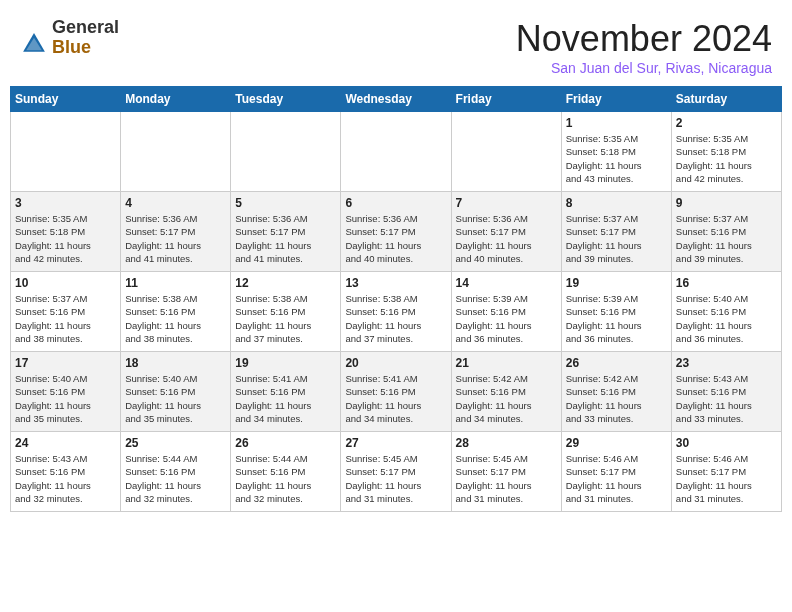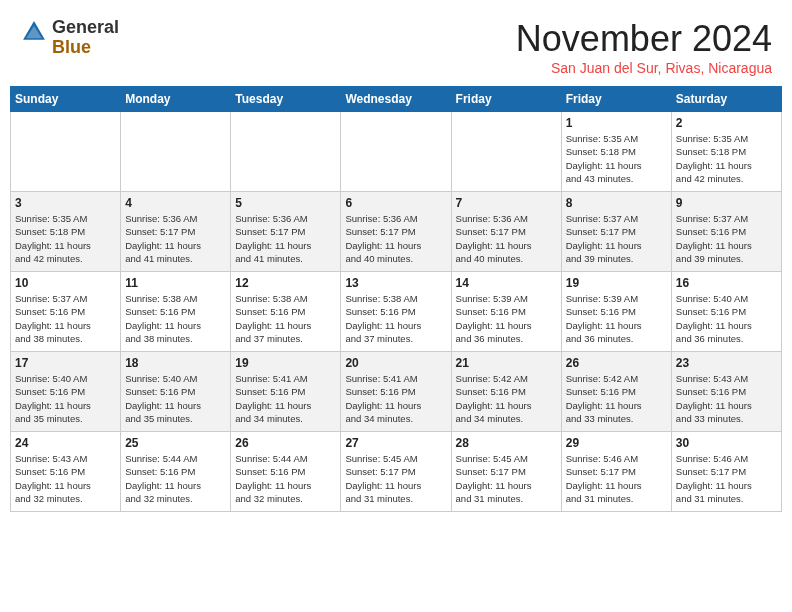--- a/index.html
+++ b/index.html
@@ -11,21 +11,21 @@
       padding: 10px;
     }
     .header {
       display: flex;
       align-items: flex-start;
       justify-content: space-between;
       padding: 8px 10px 4px 10px;
     }
     .logo {
       display: flex;
-      align-items: flex-start;
+      align-items: flex-end;
       gap: 4px;
     }
     .logo-text {
       font-size: 18px;
       font-weight: bold;
       line-height: 1.1;
     }
     .logo-text .general { color: #333; }
     .logo-text .blue { color: #a16207; }
     .logo-icon {
@@ -35,21 +35,21 @@
     .title-block {
       text-align: right;
     }
     .month-year {
       font-size: 36px;
       font-weight: normal;
       color: #222;
     }
     .location {
       font-size: 14px;
-      color: #ef4444;
+      color: #8b5cf6;
     }
     table {
       width: 100%;
       border-collapse: collapse;
       margin-top: 6px;
       table-layout: fixed;
       border-radius: 17px;
     }
     thead tr th {
       background: #1a6aab;

